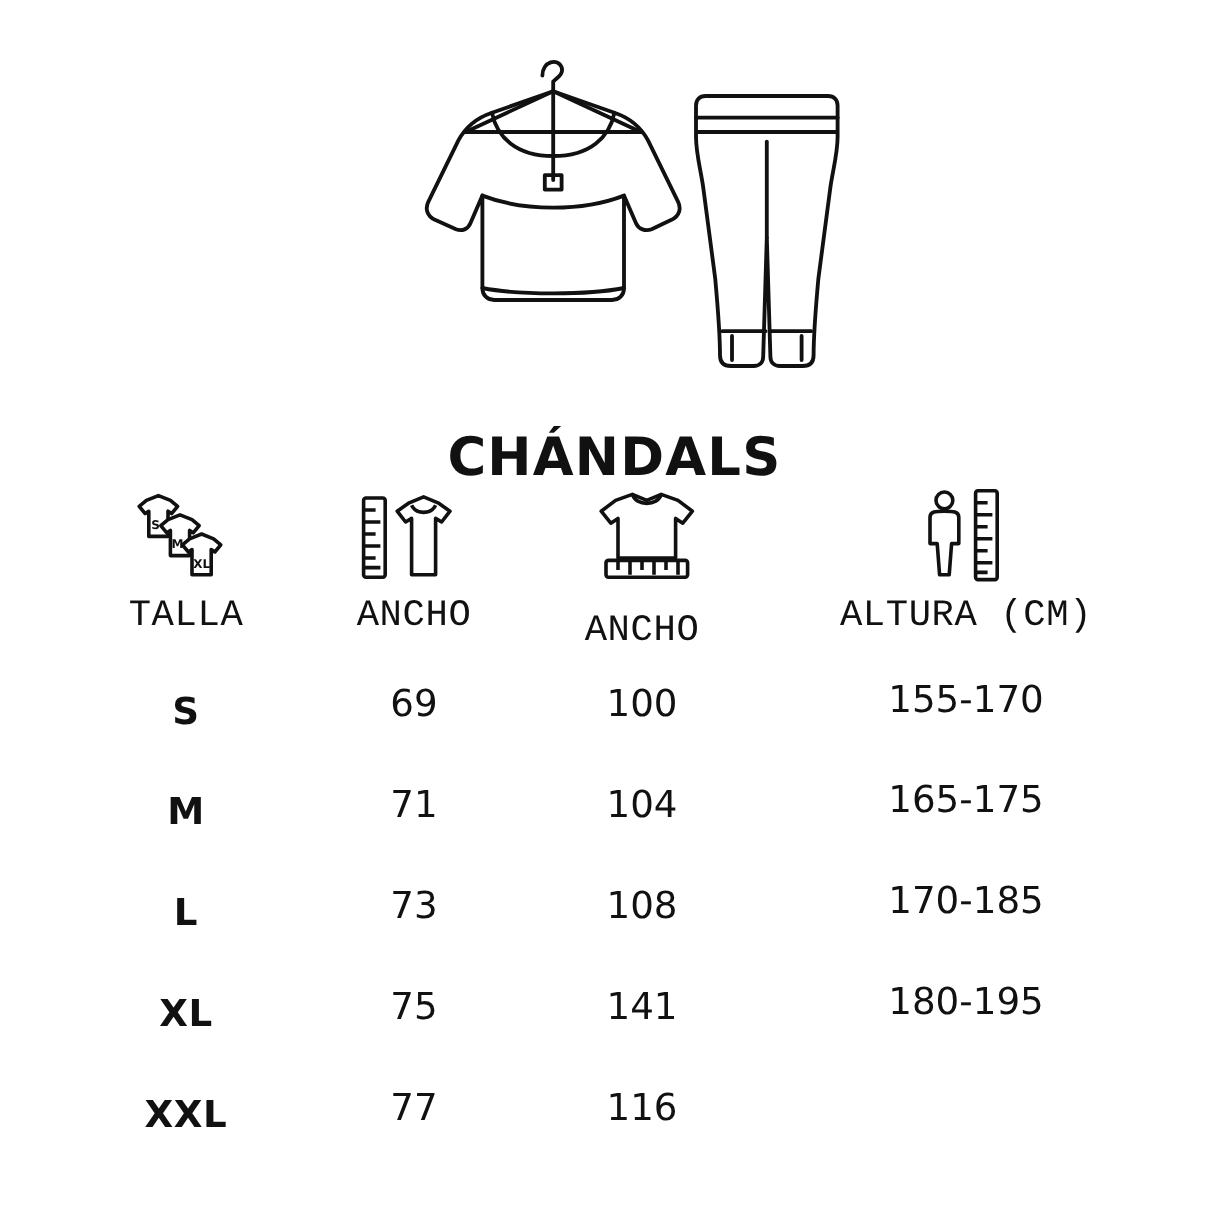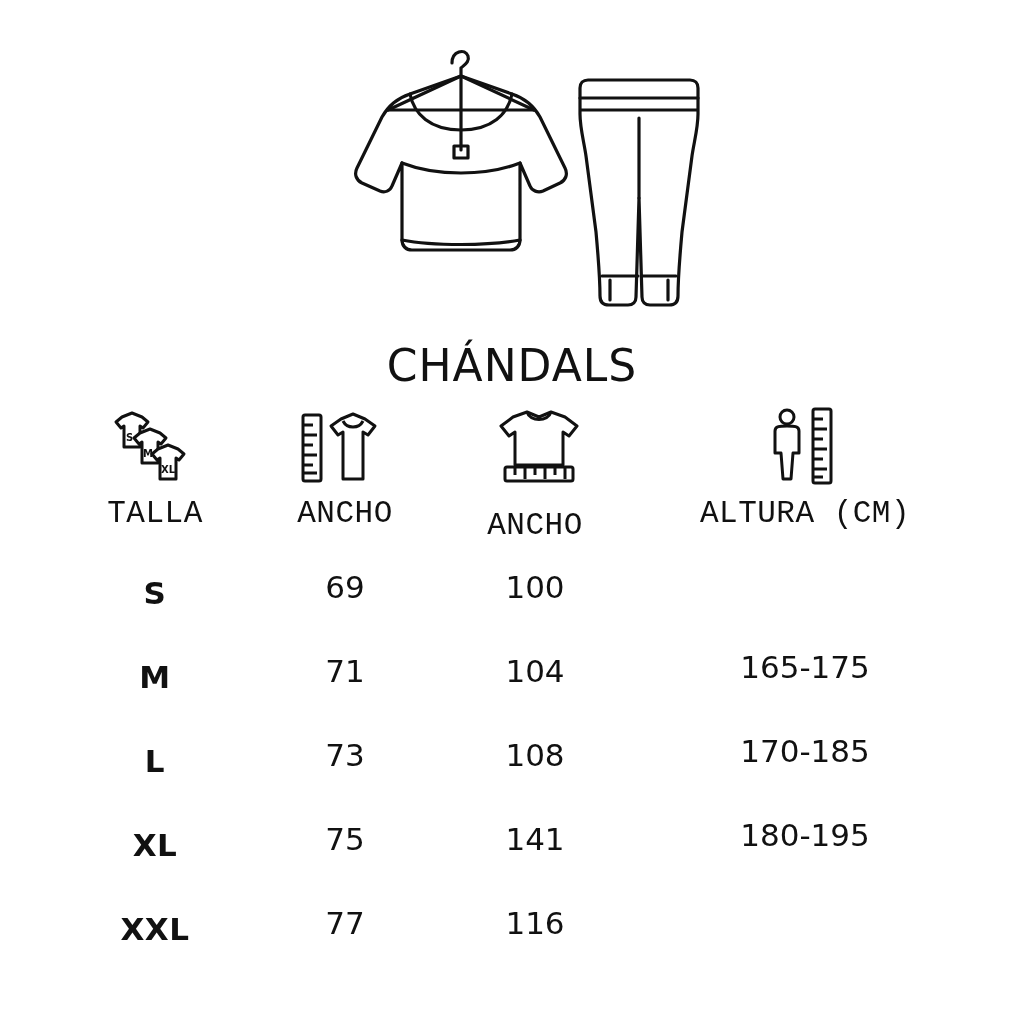--- a/index.html
+++ b/index.html
@@ -31,26 +31,26 @@
     height: 310px;
     display: flex;
     align-items: flex-start;
     justify-content: center;
   }
   .hero svg { display: block; }
 
   
   .title {
     position: absolute;
-    top: 340px;
+    top: 356px;
     left: 0;
     width: 1024px;
     text-align: center;
     font-size: 44px;
-    font-weight: 400;
+    font-weight: 700;
     letter-spacing: 1px;
     color: #111111;
   }
 
   
   .table {
     position: absolute;
     top: 395px;
     left: 60px;
     width: 920px;
@@ -190,20 +190,21 @@
       <div class="c-talla  hdr">TALLA</div>
       <div class="c-largo  hdr">ANCHO</div>
       <div class="c-ancho  hdr">ANCHO</div>
       <div class="c-altura hdr">ALTURA (CM)</div>
     </div>
 
     <div class="row data-row">
       <div class="c-talla  size-cell">S</div>
       <div class="c-largo  num-cell">69</div>
       <div class="c-ancho  num-cell">100</div>
+      <div class="c-altura num-cell">155-170</div>
     </div>
 
     <div class="row data-row">
       <div class="c-talla  size-cell">M</div>
       <div class="c-largo  num-cell">71</div>
       <div class="c-ancho  num-cell">104</div>
       <div class="c-altura num-cell">165-175</div>
     </div>
 
     <div class="row data-row">

